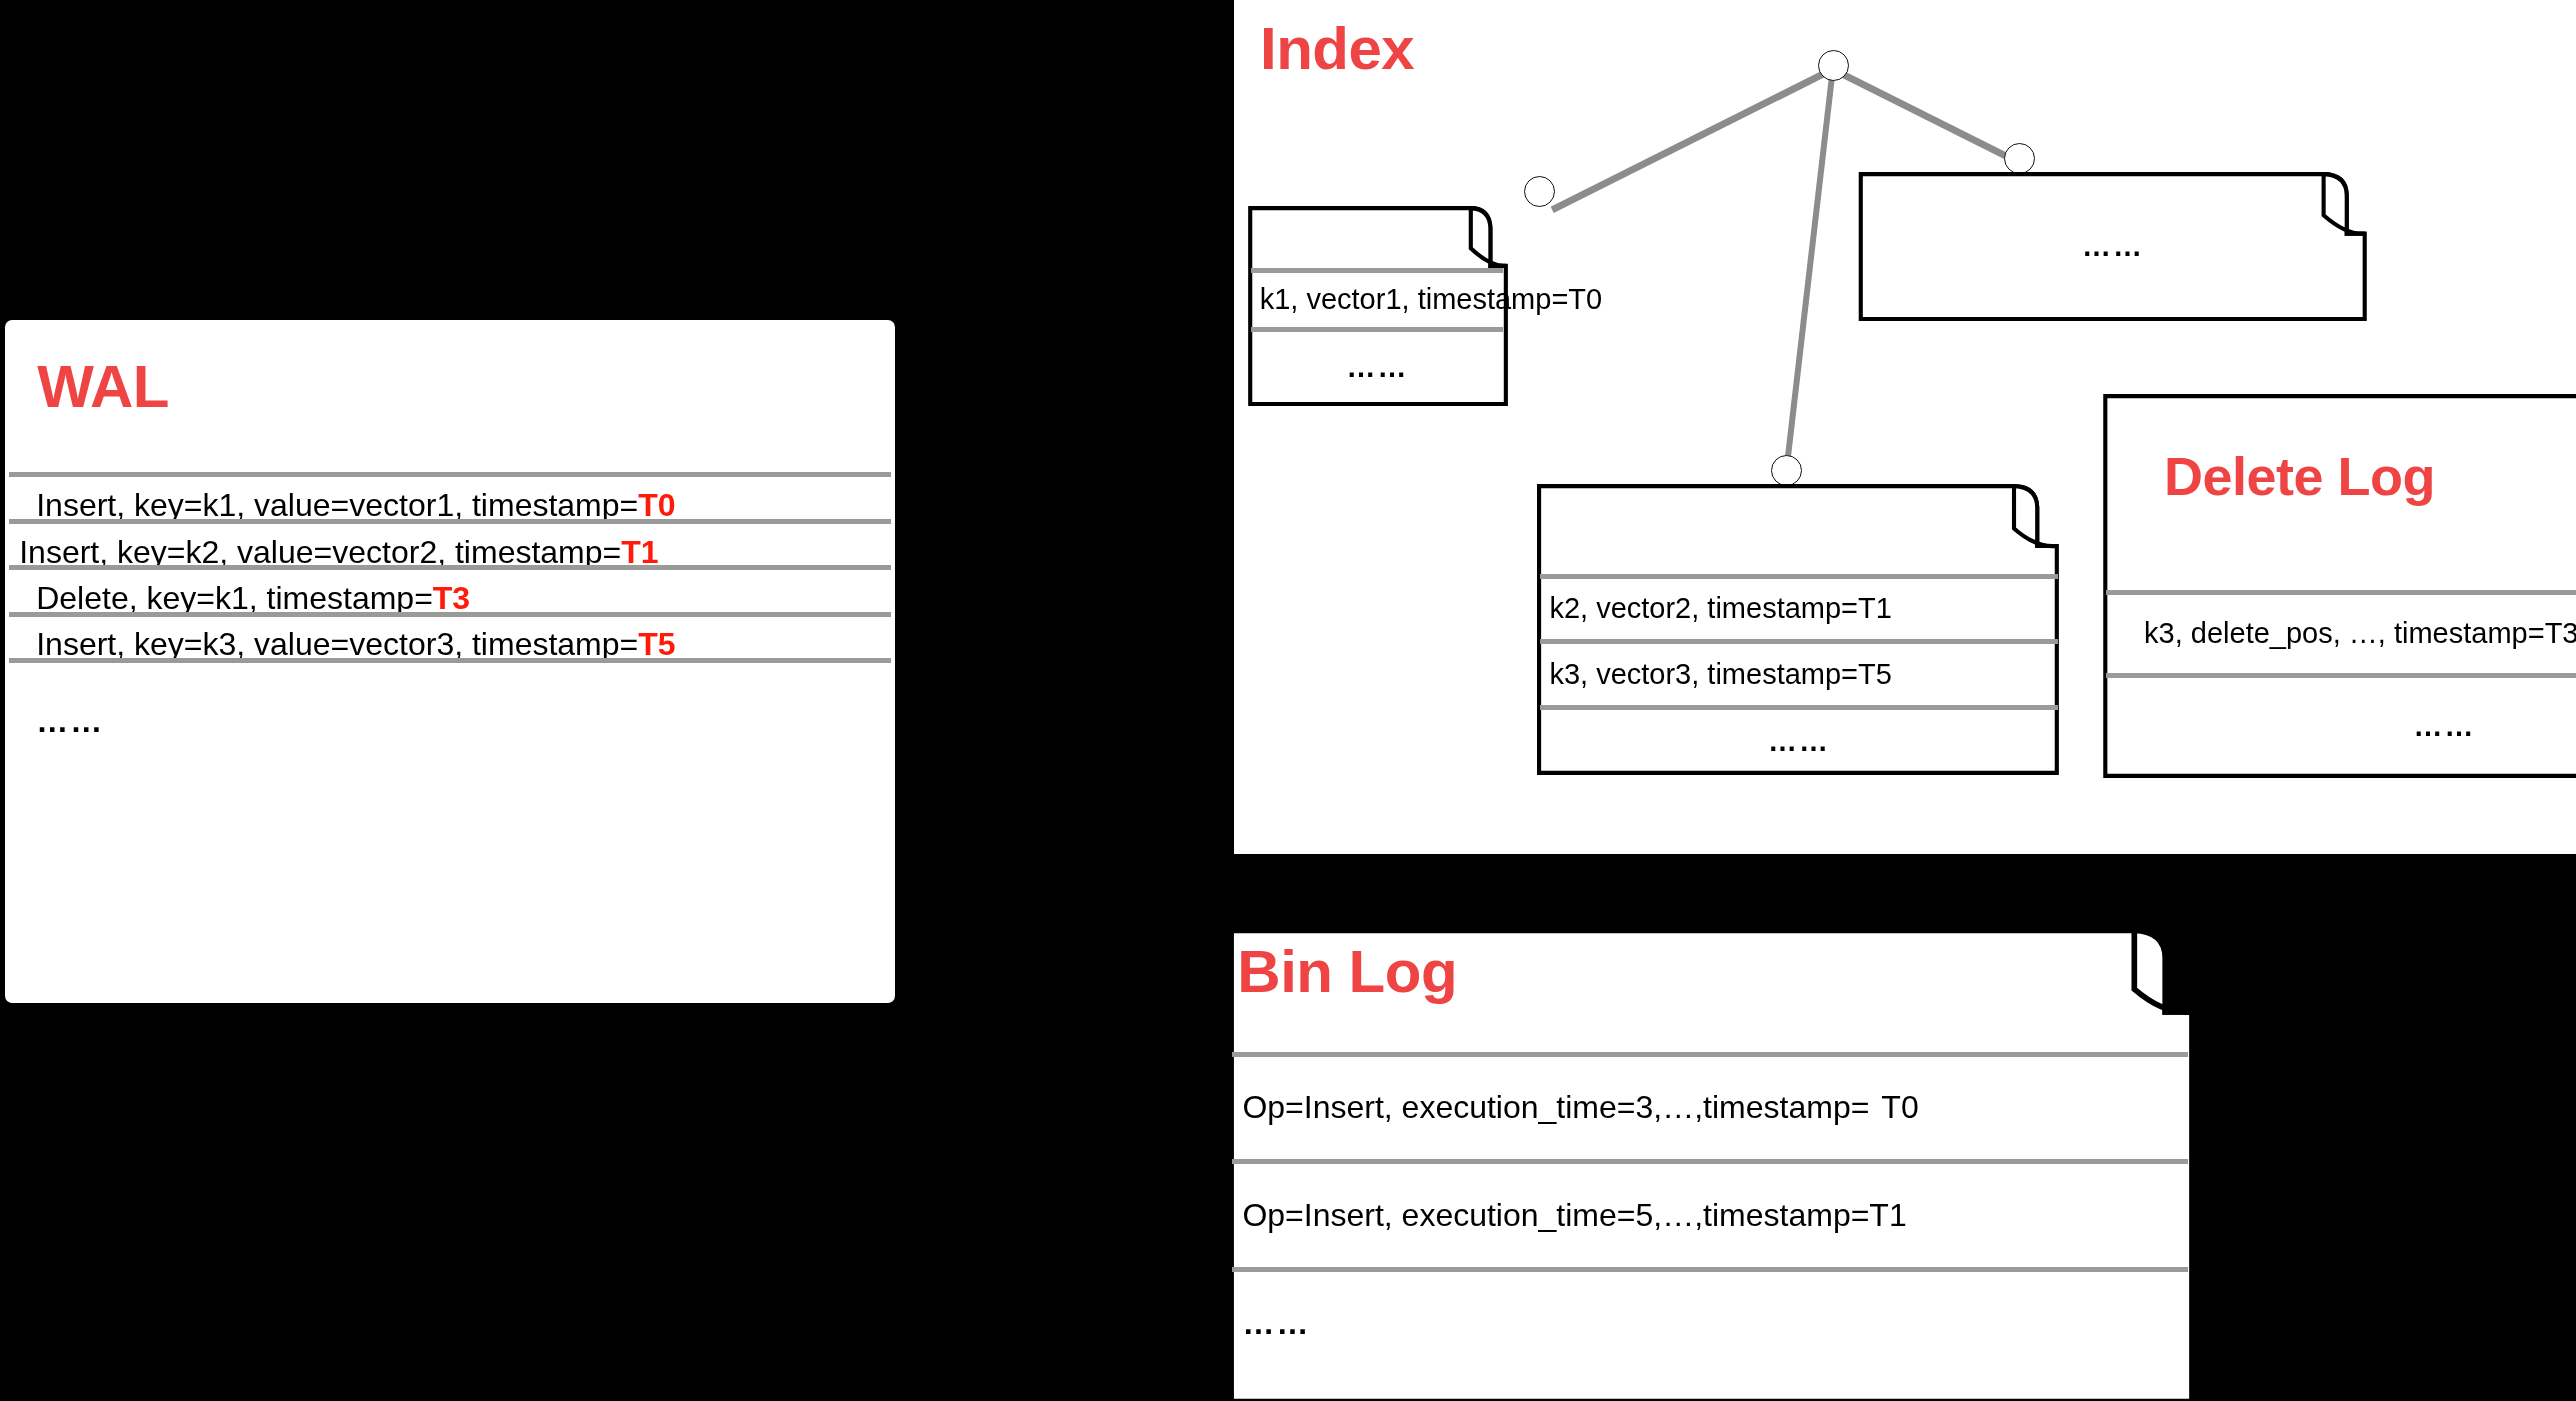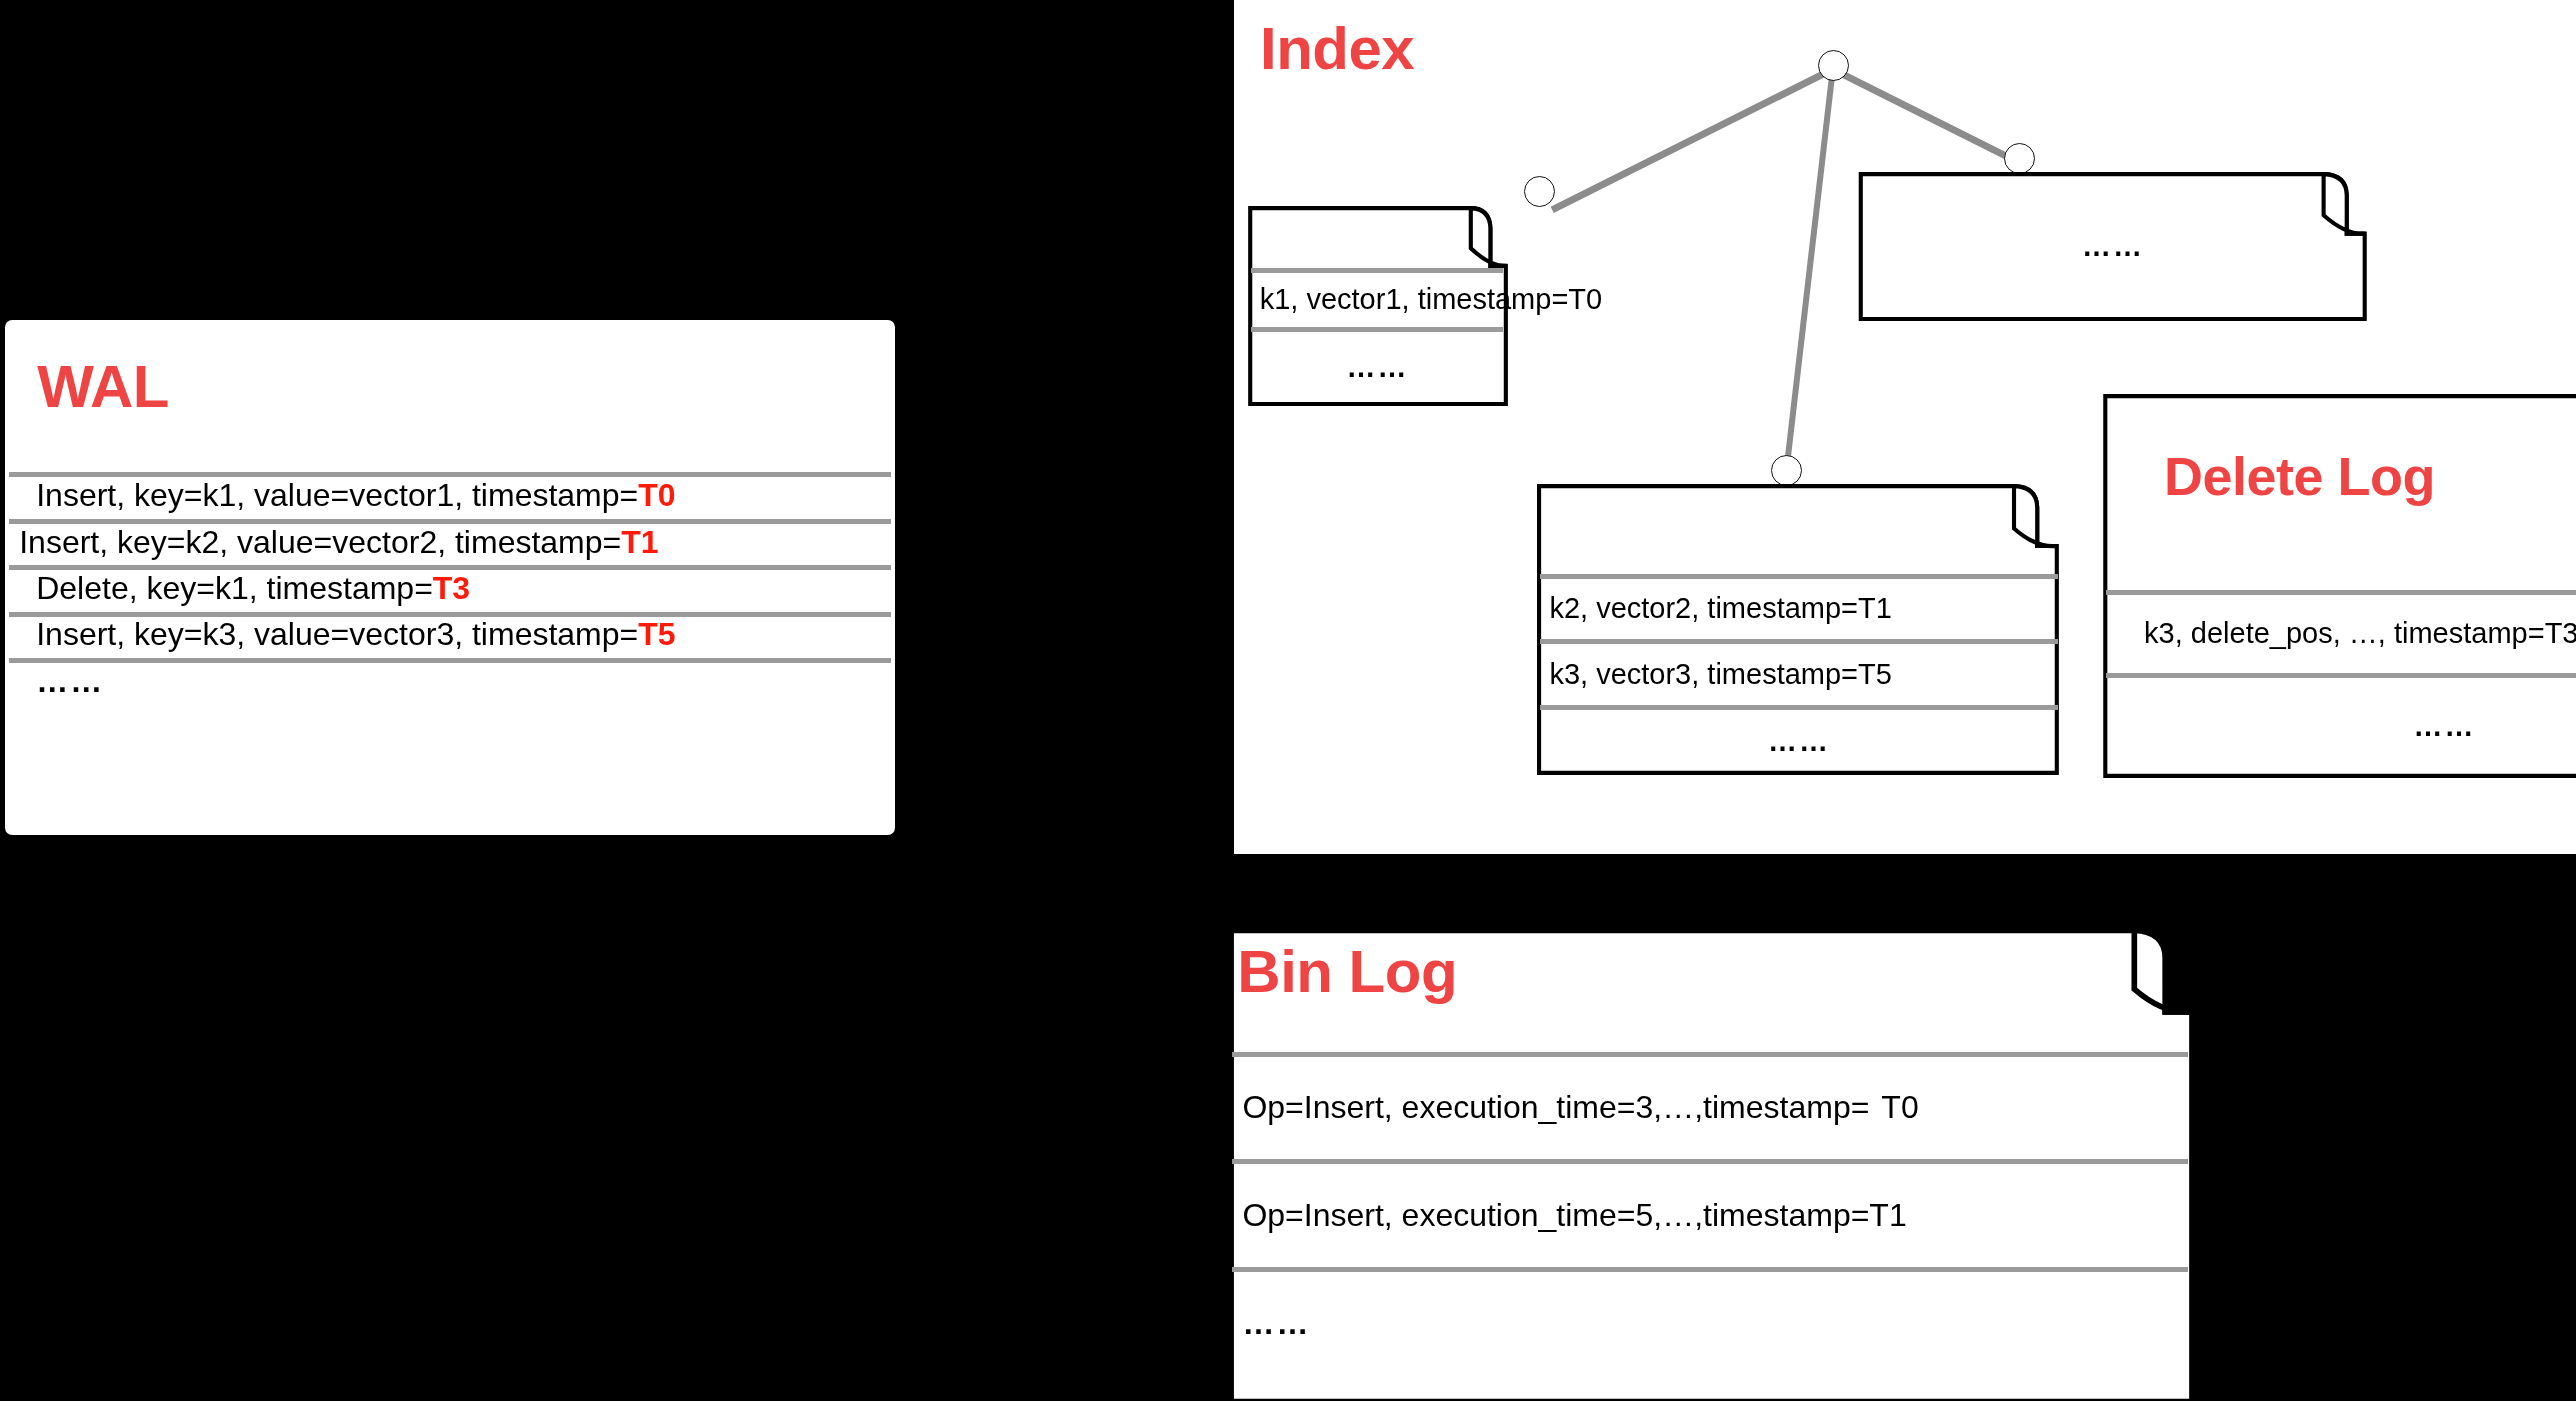--- a/index.html
+++ b/index.html
@@ -7,42 +7,42 @@
        font-family:"Liberation Sans","DejaVu Sans",sans-serif;}
   .stage{position:absolute;left:0;top:0;width:2817px;height:1402px;}
 
   
   .panel{position:absolute;background:#fff;box-sizing:border-box;}
   .panel-title{position:absolute;font-weight:bold;color:#ef4444;
                letter-spacing:-0.5px;white-space:nowrap;}
 
   
   .row{position:absolute;left:0;right:0;box-sizing:border-box;
-       display:flex;align-items:flex-start;color:#000;white-space:nowrap;}
+       display:flex;align-items:flex-end;color:#000;white-space:nowrap;}
   .row .ts{color:#FF1A0A;font-weight:bold;}
   .dots{letter-spacing:2.1px;font-weight:bold;}
 
   
   .doc{position:absolute;}
   .doc svg{position:absolute;left:0;top:0;overflow:visible;}
   .doc .docrow{position:absolute;box-sizing:border-box;color:#000;
                white-space:nowrap;display:flex;align-items:center;}
 
   .hr{position:absolute;background:#9a9a9a;}
 
   .treeline{position:absolute;background:#8c8c8c;transform-origin:0 50%;}
   .node{position:absolute;border:1.5px solid #111;border-radius:50%;
         background:#fff;box-sizing:border-box;}
 </style>
 </head>
 <body>
 
 <div class="stage">
 
-  <div class="panel" style="left:5.2px;top:320px;width:890px;height:515px;border-radius:7.2px;">
+  <div class="panel" style="left:5.2px;top:320px;width:890px;height:683px;border-radius:7.2px;">
     <div class="panel-title" style="left:32px;top:32px;font-size:60px;">WAL</div>
 
     <div class="hr" style="left:4.1px;top:152px;width:882px;height:4.6px;"></div>
     <div class="row" style="top:157px;height:47px;padding-left:31px;font-size:32px;">
       <span>Insert, key=k1, value=vector1, timestamp=</span>
         <span class="ts">T0</span>
     </div>
 
     <div class="hr" style="left:4.1px;top:199px;width:882px;height:4.6px;"></div>
     <div class="row" style="top:204px;height:47px;padding-left:14px;font-size:32px;">

